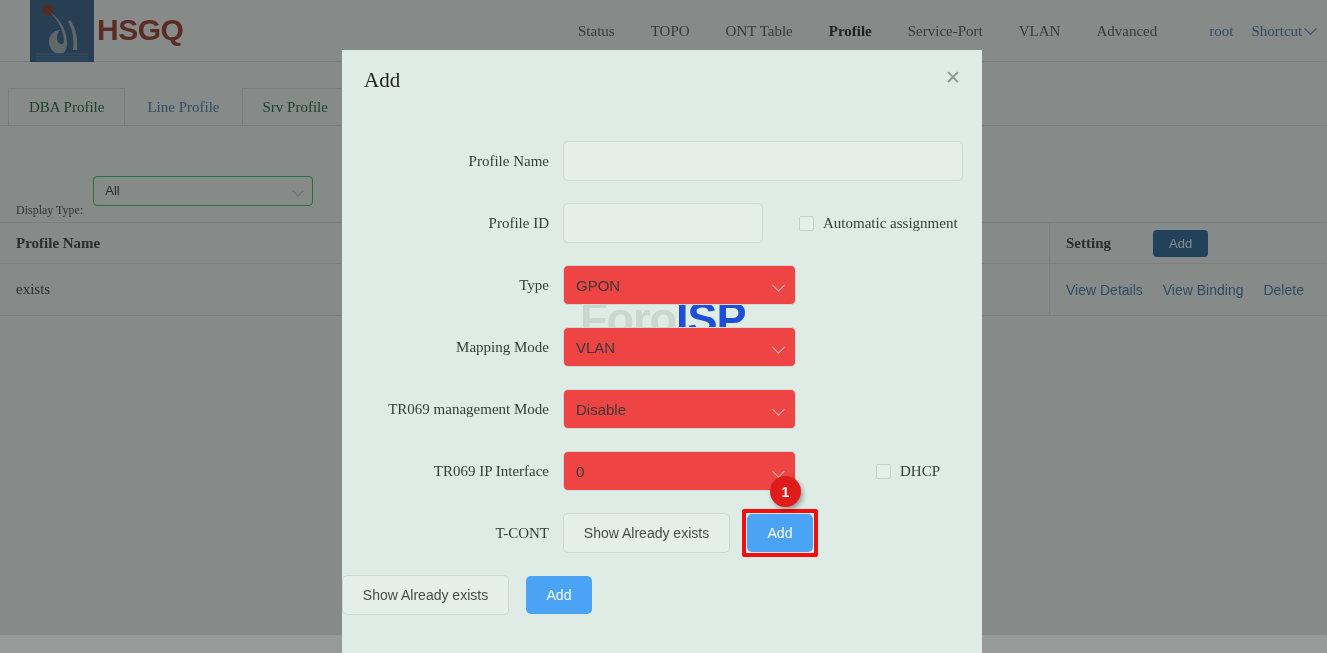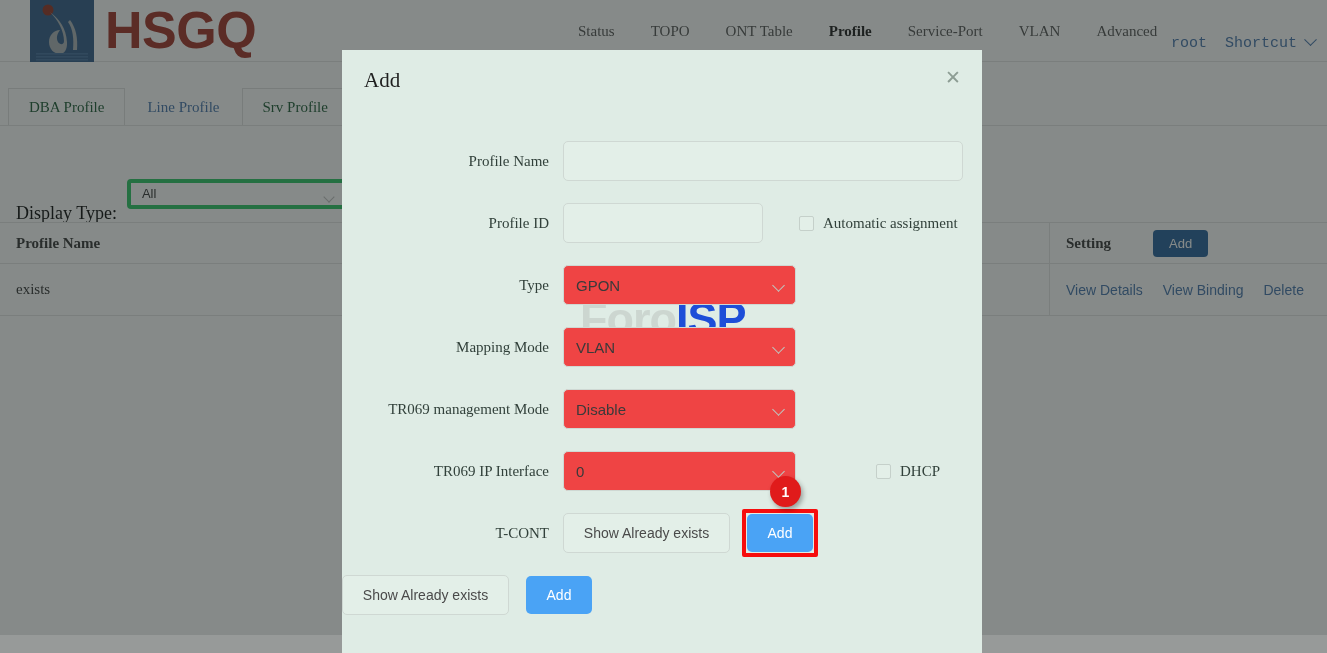--- a/index.html
+++ b/index.html
@@ -19,49 +19,49 @@
     background: #ffffff; border-bottom: 1px solid #e4e4e4;
     display: flex; align-items: center;
   }
   .logo-wrap { position: absolute; left: 30px; top: -2px; display: flex; align-items: center; }
   .logo-mark {
     width: 64px; height: 64px; background: #2b5685; position: relative;
     display: block;
   }
   .logo-text {
     font-family: "Liberation Sans", sans-serif;
-    font-weight: bold; font-size: 52px; color: #9e2a1e;
-    letter-spacing: -0.5px; margin-left: 11px; line-height: 1;
+    font-weight: bold; font-size: 30px; color: #9e2a1e;
+    letter-spacing: -0.5px; margin-left: 3px; line-height: 1;
   }
 
   .nav { position: absolute; left: 560px; top: 0; height: 62px; display: flex; align-items: center; gap: 0; }
   .nav-item {
     font-size: 15px; color: #4c4c4c; padding: 0 18px; cursor: pointer;
     white-space: nowrap;
   }
   .nav-item.active { color: #101010; font-weight: bold; }
-  .nav-right { position: absolute; right: 12px; top: 12px; height: 62px; display: flex; align-items: center; gap: 18px; font-family: Liberation Mono, monospace; }
+  .nav-right { position: absolute; right: 12px; top: 0; height: 62px; display: flex; align-items: center; gap: 18px; }
   .nav-link { font-size: 15px; color: #3f6fa8; cursor: pointer; }
   .chev-sm { display: inline-block; width: 9px; height: 9px; border-right: 1.6px solid #3f6fa8; border-bottom: 1.6px solid #3f6fa8; transform: rotate(45deg) translate(-2px,-2px); }
 
   .tabs {
     position: absolute; left: 8px; top: 88px; display: flex;
   }
   .tab {
     height: 38px; padding: 0 20px; display: flex; align-items: center;
     border: 1px solid #e0e0e0; border-bottom: none; font-size: 15px; color: #14532d;
     background: #ffffff; cursor: pointer; margin-right: 1px;
   }
   .tab.active { color: #3f6fa8; border-color: transparent; background: transparent; }
   .tabs-rule { position: absolute; left: 0; top: 125px; width: 1327px; height: 1px; background: #e4e4e4; }
 
   .filter-row { position: absolute; left: 16px; top: 163px; display: flex; align-items: center; gap: 10px; }
-  .filter-label { font-size: 18px; color: #000000; margin-top: 40px; }
+  .filter-label { font-size: 12px; color: #404040; margin-top: 40px; }
   .select-box {
-    width: 220px; height: 30px; border: 4px solid #22c55e; border-radius: 4px;
+    width: 220px; height: 30px; border: 1px solid #22c55e; border-radius: 4px;
     background: #fff; display: flex; align-items: center; padding: 0 11px;
     font-family: "Liberation Sans", sans-serif; font-size: 13px; color: #2c2c2c;
     position: relative; cursor: pointer;
   }
   .select-box .chev {
     position: absolute; right: 10px; top: 10px; width: 8px; height: 8px;
     border-right: 1.5px solid #bdbdbd; border-bottom: 1.5px solid #bdbdbd; transform: rotate(45deg);
   }
 
   .grid { position: absolute; left: 0; top: 222px; width: 1327px; }

